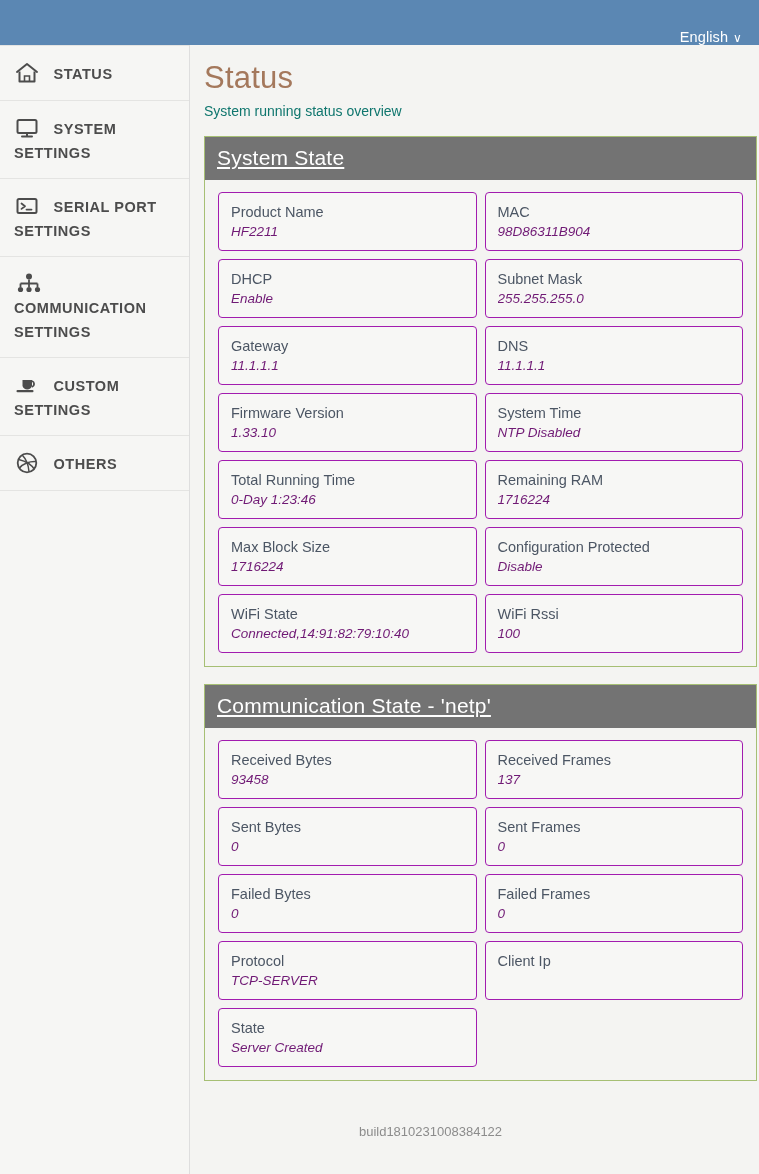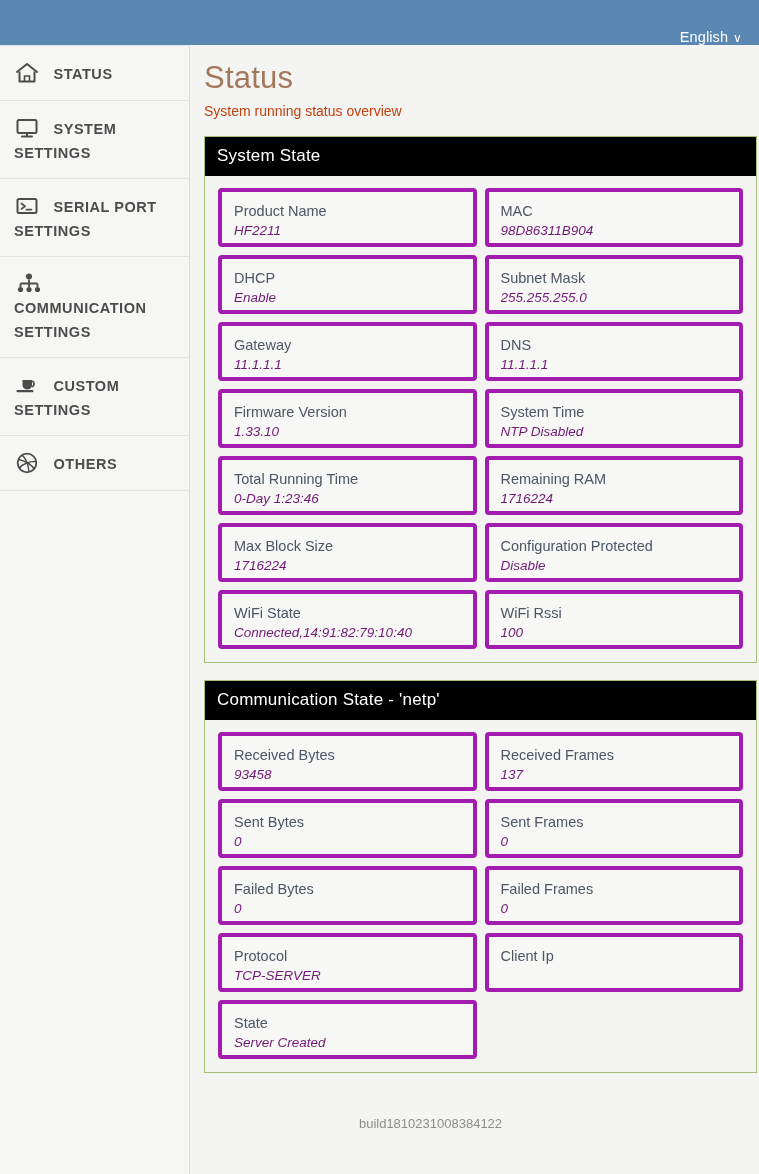--- a/index.html
+++ b/index.html
@@ -83,50 +83,51 @@
   }
   .page-title {
     font-size: 31px;
     color: #a4785c;
     font-weight: normal;
     letter-spacing: .2px;
     line-height: 1.2;
   }
   .page-sub {
     font-size: 14px;
-    color: #c2410c;
+    color: #0f766e;
     margin-top: 7px;
     margin-bottom: 17px;
   }
 
   
   .panel {
     border: 1px solid #a6bf74;
     background: #f4f4f2;
     margin-bottom: 17px;
     width: 553px;
   }
   .panel-head {
-    background: #000000;
+    background: #737373;
     color: #ffffff;
-    font-size: 17px;
+    font-size: 21px;
     padding: 9px 12px 10px 12px;
     letter-spacing: .2px;
+    text-decoration: underline;
   }
   .panel-body {
     padding: 8px 9px 9px 9px;
     display: flex;
     flex-wrap: wrap;
   }
   .cell {
     width: 50%;
     padding: 4px 4px 4px 4px;
   }
   .card {
-    border: 4px solid #a21caf;
+    border: 1px solid #a21caf;
     border-radius: 4px;
     background: #f7f7f5;
     padding: 10px 12px 11px 12px;
     height: 59px;
   }
   .card-label {
     font-size: 14.5px;
     color: #4c5664;
     line-height: 1.35;
   }

